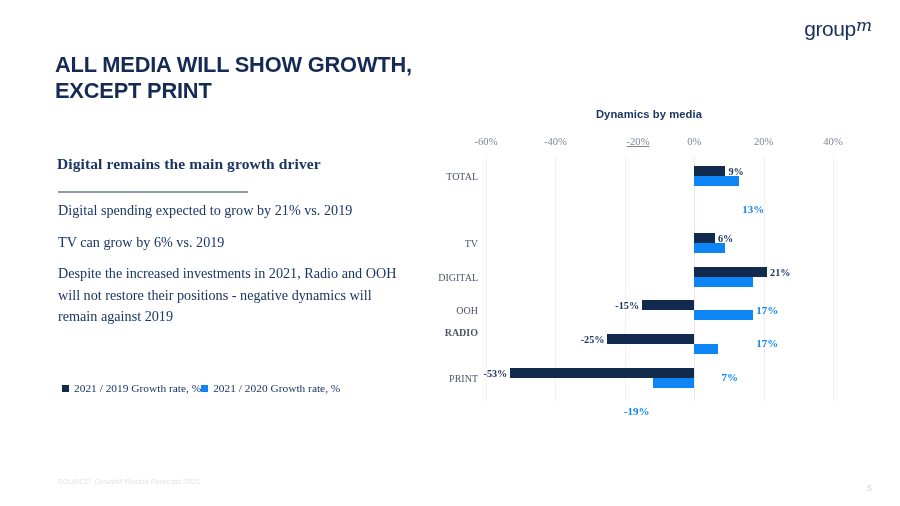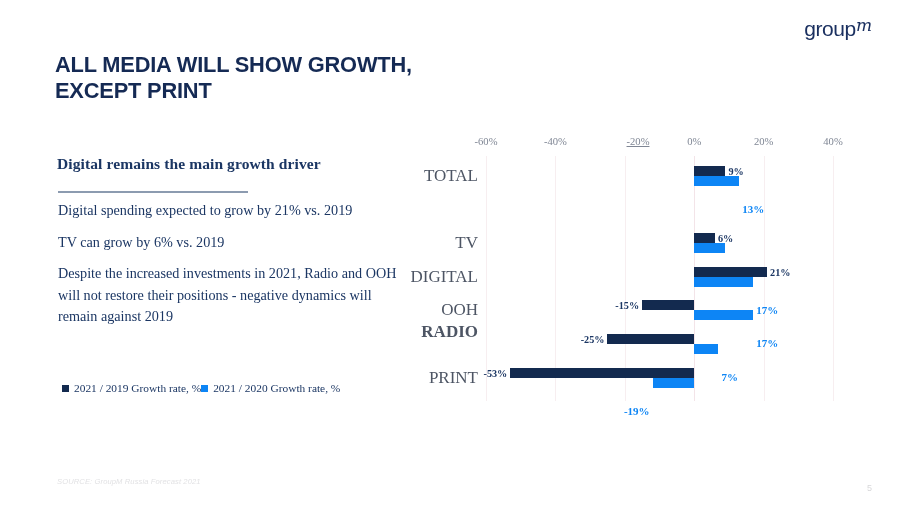--- a/index.html
+++ b/index.html
@@ -170,21 +170,21 @@
     background: #f7eef0;
   }
   .gridline.zero {
     background: #f3e4e8;
   }
   .cat-label {
     position: absolute;
     right: 0;
     text-align: right;
     font-family: "Liberation Serif", serif;
-    font-size: 17px;
+    font-size: 10px;
     color: #4d5564;
     white-space: nowrap;
     transform: translateY(-50%);
   }
   .bar {
     position: absolute;
     height: 10px;
   }
   .bar.s0 { background: #132a4f; }
   .bar.s1 { background: #0d85f5; }
@@ -240,20 +240,21 @@
     <span class="legend-swatch" style="background:#132a4f"></span>
     <span>2021 / 2019 Growth rate, %</span>
   </div>
   <div class="legend-item">
     <span class="legend-swatch" style="background:#0d85f5"></span>
     <span>2021 / 2020 Growth rate, %</span>
   </div>
 </div>
 
 <div class="chart">
+  <div class="chart-title">Dynamics by media</div>
   <div class="plot">
     <div class="axis-labels" id="axis-labels">
         <div class="axis-tick-label" style="left: 62px;">-60%</div>
         <div class="axis-tick-label" style="left: 131.4px;">-40%</div>
         <div class="axis-tick-label" style="left: 214px; text-decoration: underline;">-20%</div>
         <div class="axis-tick-label" style="left: 270.2px;">0%</div>
         <div class="axis-tick-label" style="left: 339.6px;">20%</div>
         <div class="axis-tick-label" style="left: 409px;">40%</div>
       </div>
     <div class="grid-area" id="grid-area">

